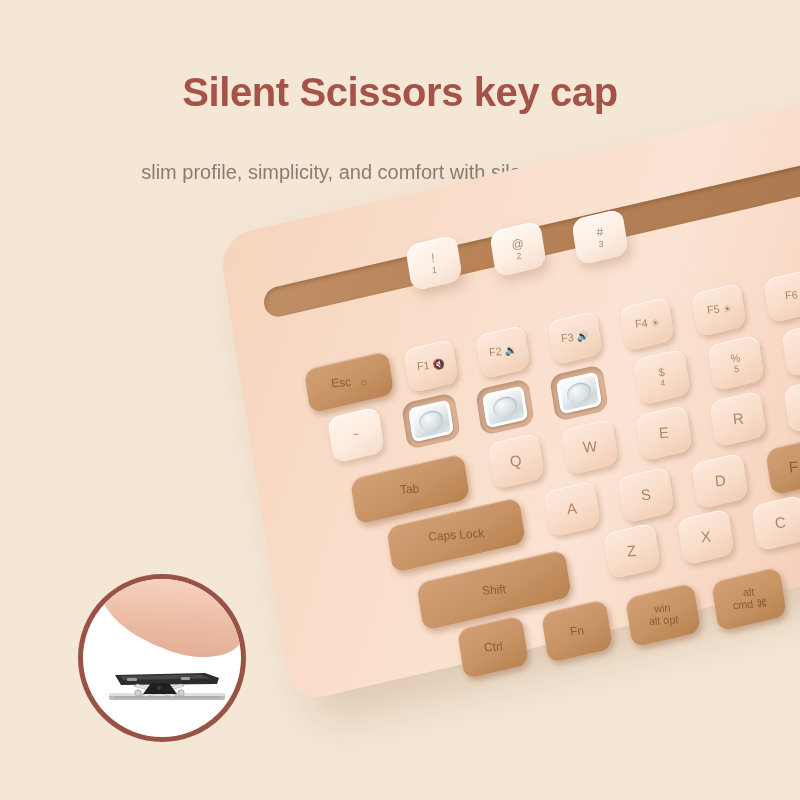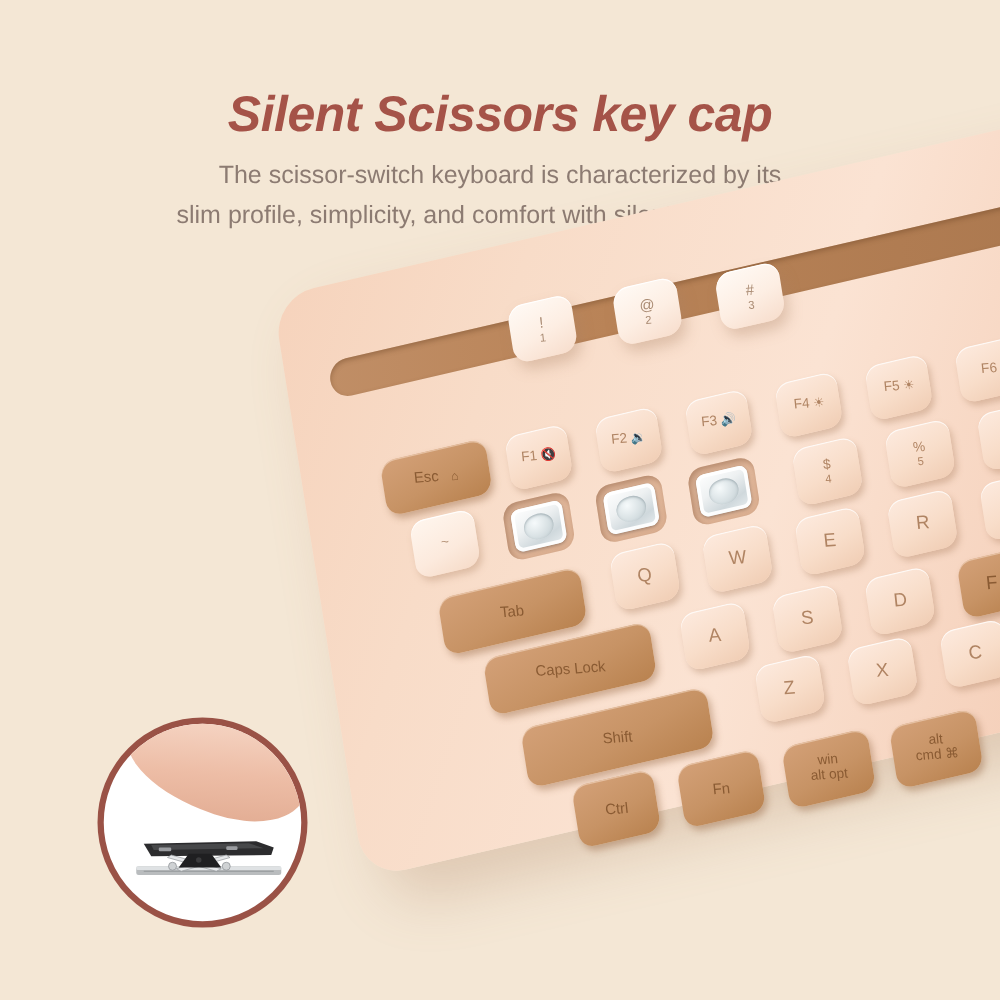--- a/index.html
+++ b/index.html
@@ -28,21 +28,20 @@
     position: absolute;
     left: 0;
     top: 70px;
     width: 800px;
     text-align: center;
     font-size: 40px;
     font-weight: bold;
     letter-spacing: -0.4px;
     color: #a55348;
     white-space: nowrap;
-    font-style: italic;
   }
   .subline {
     position: absolute;
     left: 0;
     width: 800px;
     text-align: center;
     font-size: 20px;
     color: #8c7b72;
     white-space: nowrap;
   }
@@ -223,21 +222,20 @@
 
   .sub { font-size: 9px; display: block; }
   .ico { font-size: 10px; }
 </style>
 </head>
 <body>
 
 <div id="stage">
 
   <div class="headline">Silent Scissors key cap</div>
-  <div class="subline l1">The scissor-switch keyboard is characterized by its</div>
   <div class="subline l2">slim profile, simplicity, and comfort with silent environment.</div>
 
   <div id="kb">
 
     <div class="deck" id="deck-main"></div>
     <div class="deck" id="deck-groove"></div>
 
     <div class="float" style="left:408px; top:240px; width:52px; height:46px;">
       <span class="lbl">!
 <span class="sub">1</span></span>

